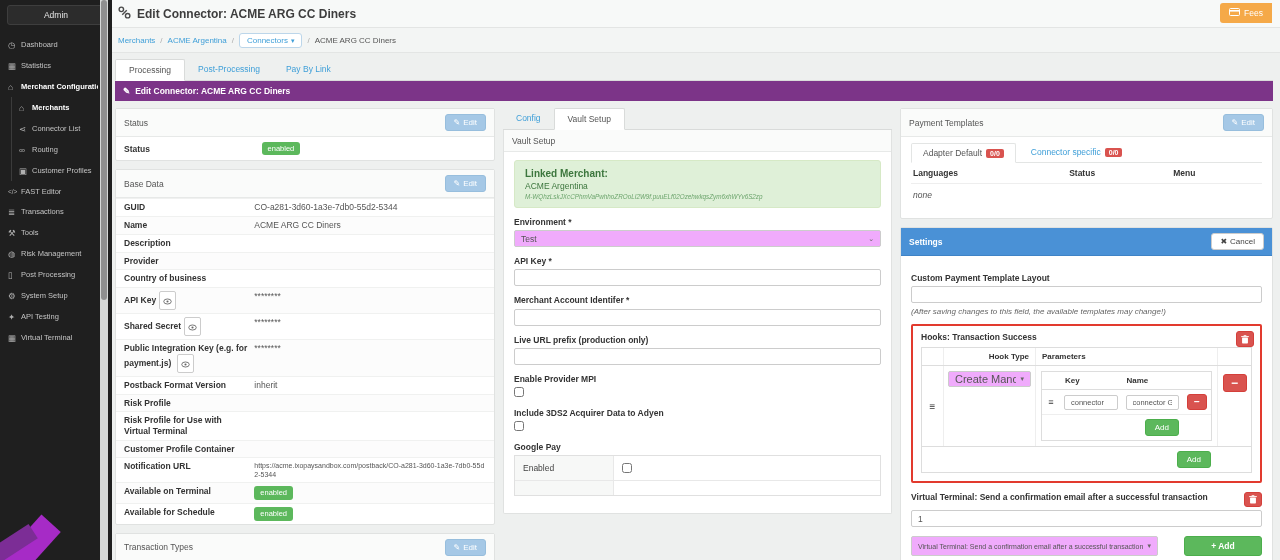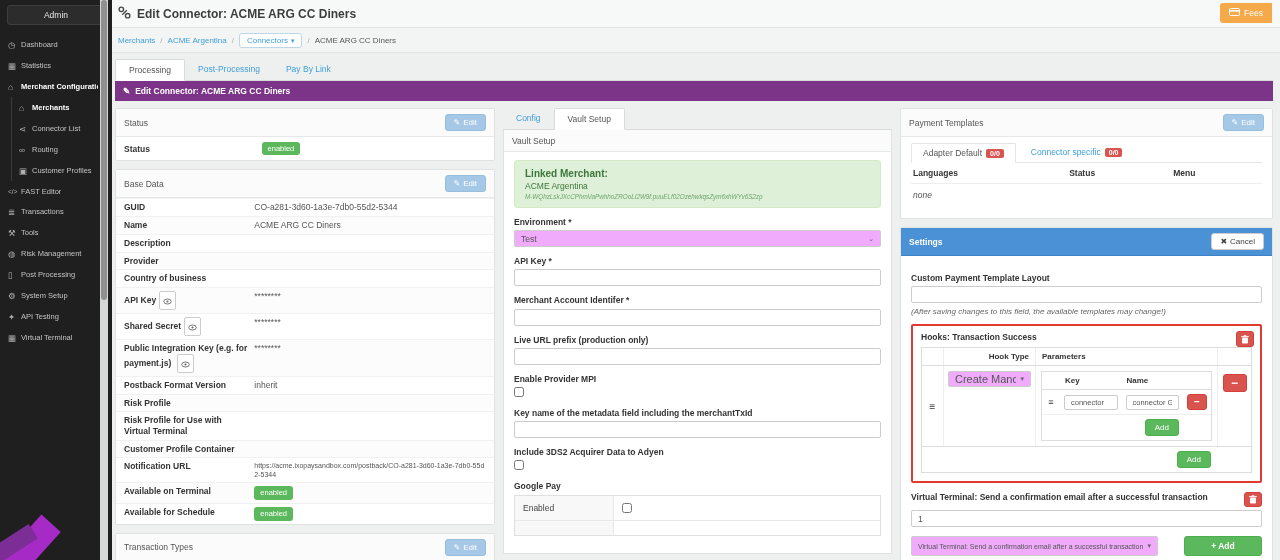--- a/index.html
+++ b/index.html
@@ -409,24 +409,20 @@
               <label>Merchant Account Identifer *</label>
               <input class="tin" style="">
             </div>
             <div class="fgroup">
               <label>Live URL prefix (production only)</label>
               <input class="tin" style="">
             </div>
             <div class="fgroup">
               <label>Enable Provider MPI</label>
               <input type="checkbox" class="cb" style="">
-            </div>
-            <div class="fgroup">
-              <label>Key name of the metadata field including the merchantTxId</label>
-              <input class="tin" style="">
             </div>
             <div class="fgroup">
               <label>Include 3DS2 Acquirer Data to Adyen</label>
               <input type="checkbox" class="cb" style="">
             </div>
             <div class="fgroup">
               <label>Google Pay</label>
               <div class="gp-table">
                 <div class="gp-row">
                   <div class="gp-lab">Enabled</div>

